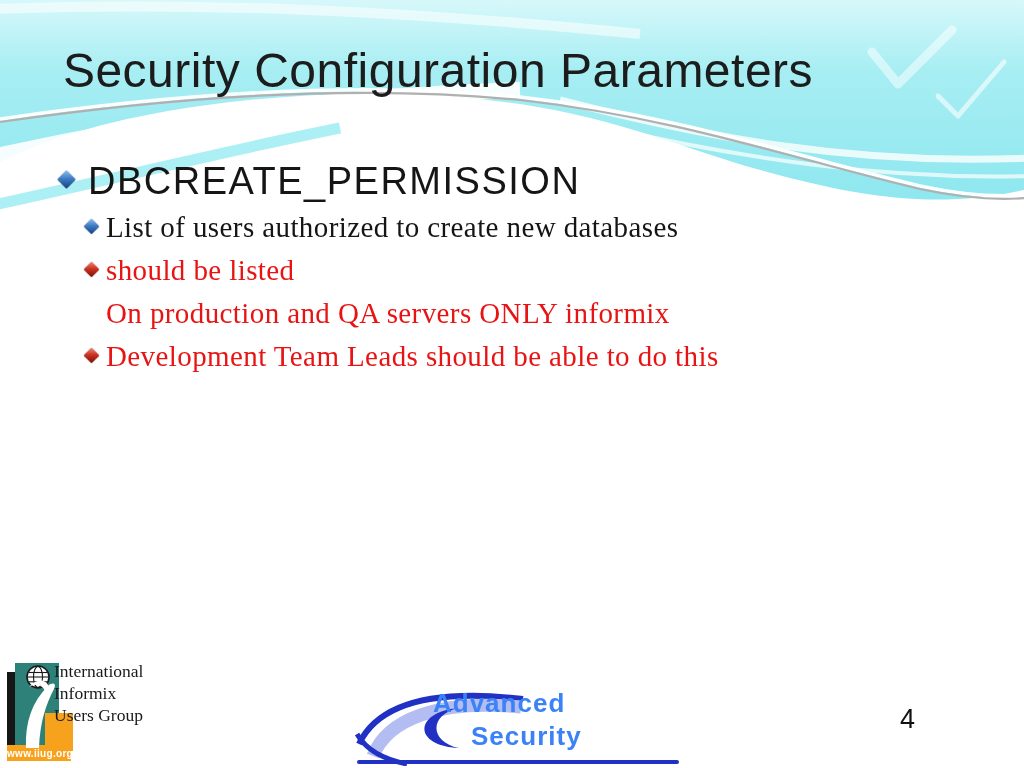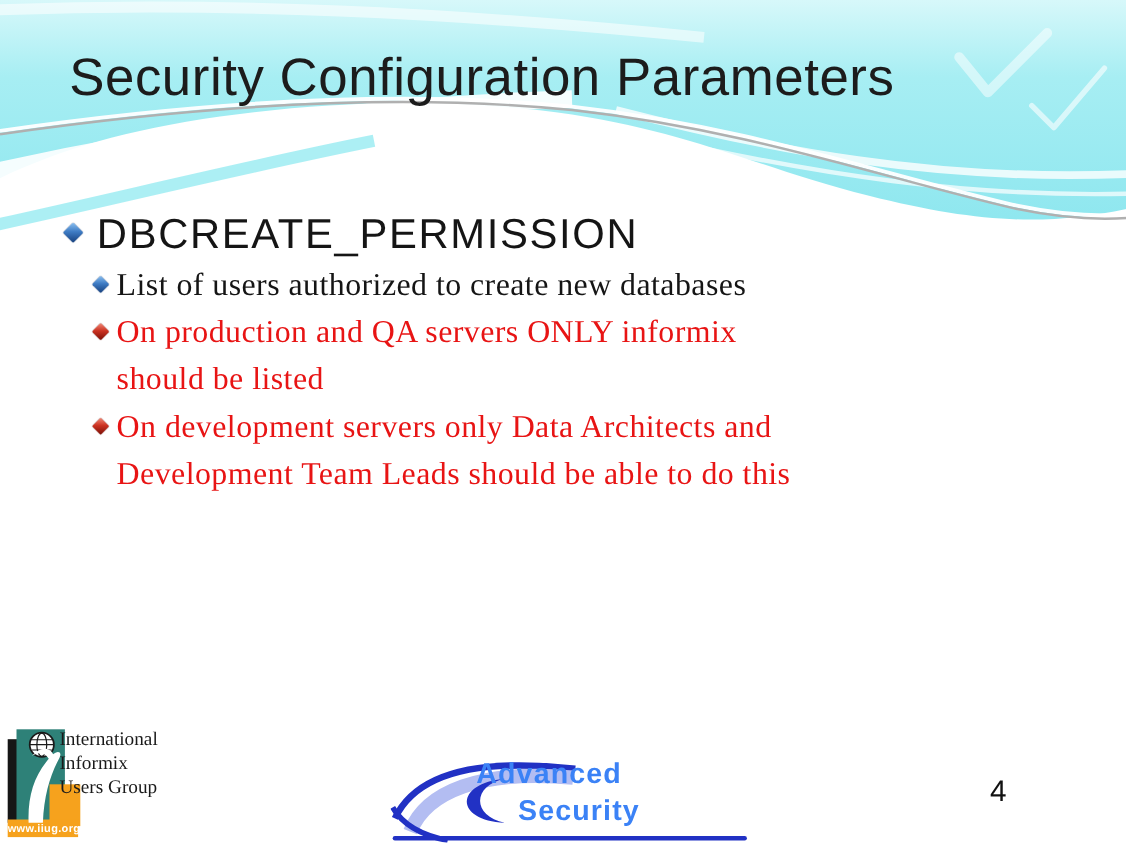--- a/index.html
+++ b/index.html
@@ -5,21 +5,21 @@
   html,body{margin:0;padding:0;background:#ffffff;}
   .slide{
     position:relative;width:1024px;height:768px;background:#ffffff;overflow:hidden;
     font-family:"Liberation Sans",sans-serif;
   }
   .header-svg{position:absolute;left:0;top:0;}
   .title{
     position:absolute;left:0;top:40px;width:876px;text-align:center;
     font-size:48px;line-height:62px;color:#1c1c1c;letter-spacing:0.5px;
   }
-  .content{position:absolute;left:60px;top:156px;width:912px;margin-top:32px;}
+  .content{position:absolute;left:60px;top:156px;width:912px;}
   .li{position:relative;}
   .l1{padding-left:28px;font-size:38px;line-height:50px;letter-spacing:1.5px;color:#151515;}
   .l2{margin-left:26px;padding-left:20px;font-size:29px;line-height:43px;letter-spacing:0.4px;color:#151515;font-family:Liberation Serif, serif;}
   .red-text{color:#e81414;}
   .diamond{position:absolute;left:0;width:13px;height:13px;transform:rotate(45deg);border-radius:1px;}
   .l1 .diamond{top:17px;}
   .l2 .diamond{top:15px;width:11px;height:11px;}
   .diamond.blue{background:linear-gradient(135deg,#8cc0f0 0%,#3f7cc4 45%,#16407e 100%);box-shadow:0 0 1px #0d2f60;}
   .diamond.redb{background:linear-gradient(135deg,#f08a78 0%,#cc3322 45%,#7a0f06 100%);box-shadow:0 0 1px #5e0a03;}
   
@@ -76,27 +76,26 @@
       <div>DBCREATE_PERMISSION</div>
     </div>
 
     <div class="li l2">
       <span class="diamond blue"></span>
       <div>List of users authorized to create new databases</div>
     </div>
 
     <div class="li l2 red-text">
       <span class="diamond redb"></span>
+      <div>should be listed</div>
       <div>On production and QA servers ONLY informix</div>
-      <div>should be listed</div>
     </div>
 
     <div class="li l2 red-text">
       <span class="diamond redb"></span>
-      <div>On development servers only Data Architects and</div>
       <div>Development Team Leads should be able to do this</div>
     </div>
 
   </div>
 
   <svg class="iiug" width="180" height="112" viewBox="0 0 180 112">
     <rect x="0" y="0" width="180" height="112" fill="#ffffff"></rect>
     <rect x="5" y="16" width="9" height="76" fill="#161616"></rect>
     <rect x="13" y="7" width="44" height="84" fill="#2e8178"></rect>
     <rect x="43" y="57" width="28" height="38" fill="#f6a21d"></rect>

